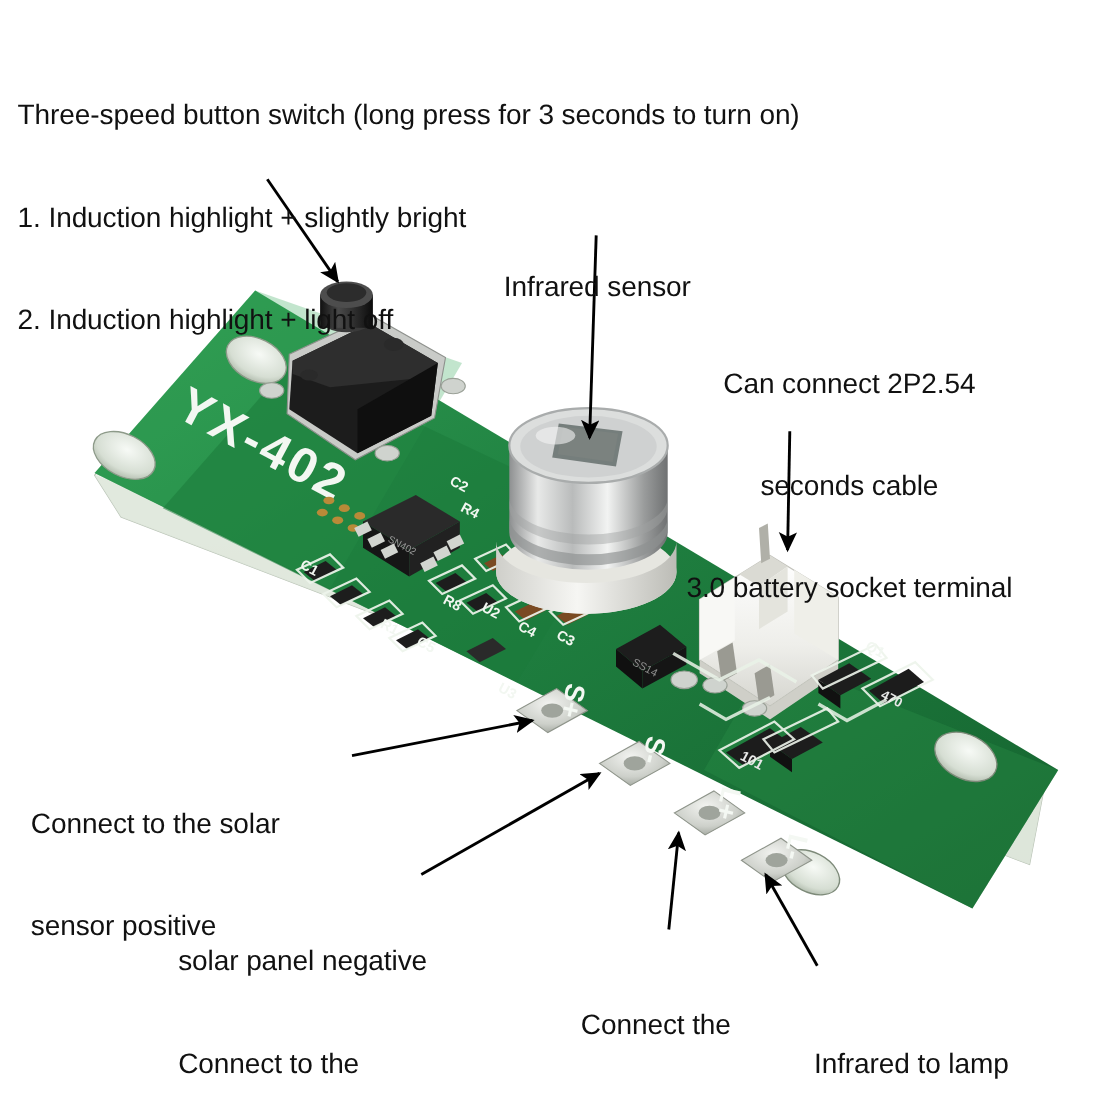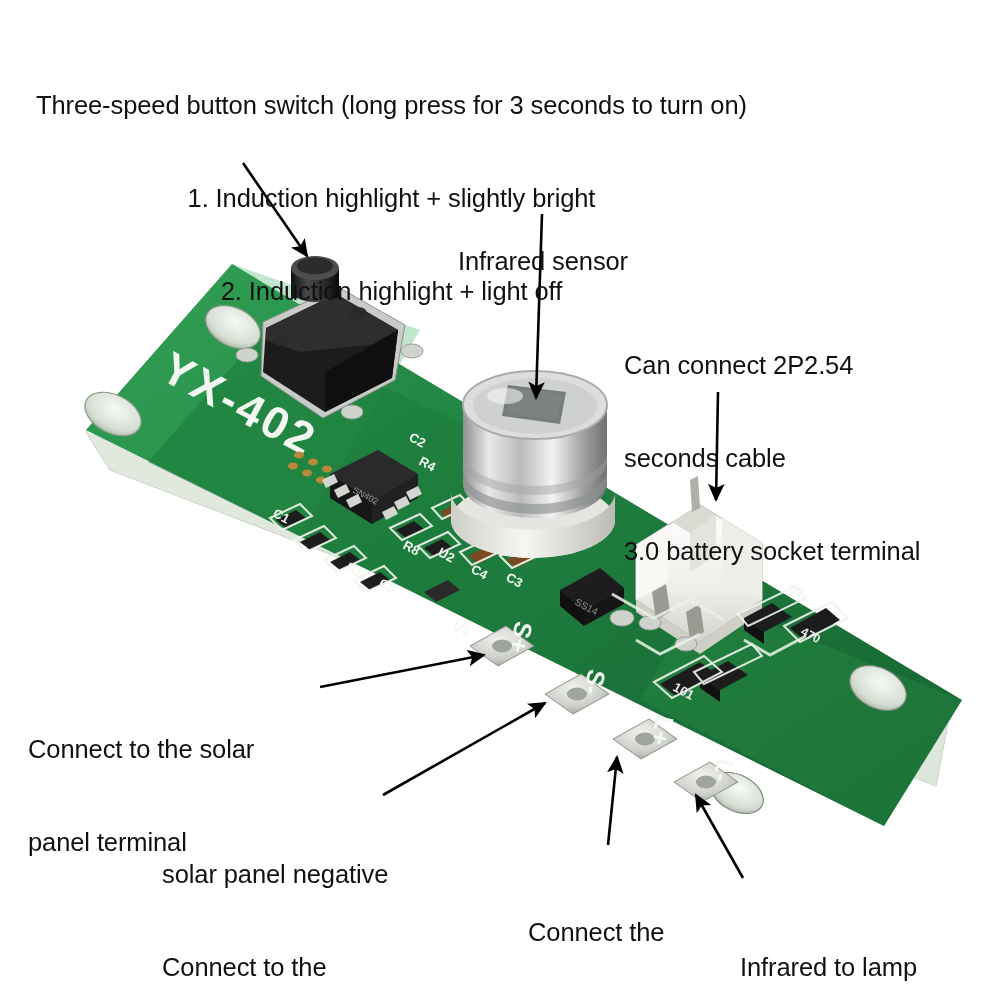--- a/index.html
+++ b/index.html
@@ -3,23 +3,23 @@
 <meta charset="utf-8">
 <style>
   html,body{margin:0;padding:0;background:#ffffff;}
   body{width:1001px;height:1001px;position:relative;overflow:hidden;
        font-family:"Liberation Sans",sans-serif;color:#000;}
   #stage{position:absolute;inset:0;width:1001px;height:1001px;}
 
   .anno{position:absolute;font-size:25.5px;line-height:31px;color:#111;
         white-space:pre;letter-spacing:-0.1px;}
 
-  #top-block{left:36px;top:28px;text-align:center;}
+  #top-block{left:16px;top:28px;}
   #ir-label{left:458px;top:184px;}
-  #conn-label{left:624px;top:288px;}
+  #conn-label{left:624px;top:272px;text-align:center;}
   #solpos-label{left:28px;top:672px;}
   #solneg-label{left:162px;top:797px;}
   #lamppos-label{left:528px;top:855px;}
   #lampneg-label{left:740px;top:890px;}
 
   svg.lay{position:absolute;left:0;top:0;width:1001px;height:1001px;
           overflow:visible;pointer-events:none;}
 
   
   #pcb-wrap{position:absolute;left:0;top:0;width:1001px;height:1001px;}
@@ -319,21 +319,21 @@
   </div>
 
   <div class="anno" id="conn-label">
     <div>Can connect 2P2.54</div>
     <div>seconds cable</div>
     <div>3.0 battery socket terminal</div>
   </div>
 
   <div class="anno" id="solpos-label">
     <div>Connect to the solar</div>
-    <div>panel terminal</div>
+    <div>sensor positive</div>
   </div>
 
   <div class="anno" id="solneg-label">
     <div>solar panel negative</div>
     <div>Connect to the</div>
   </div>
 
   <div class="anno" id="lamppos-label">
     <div>Connect the</div>
     

